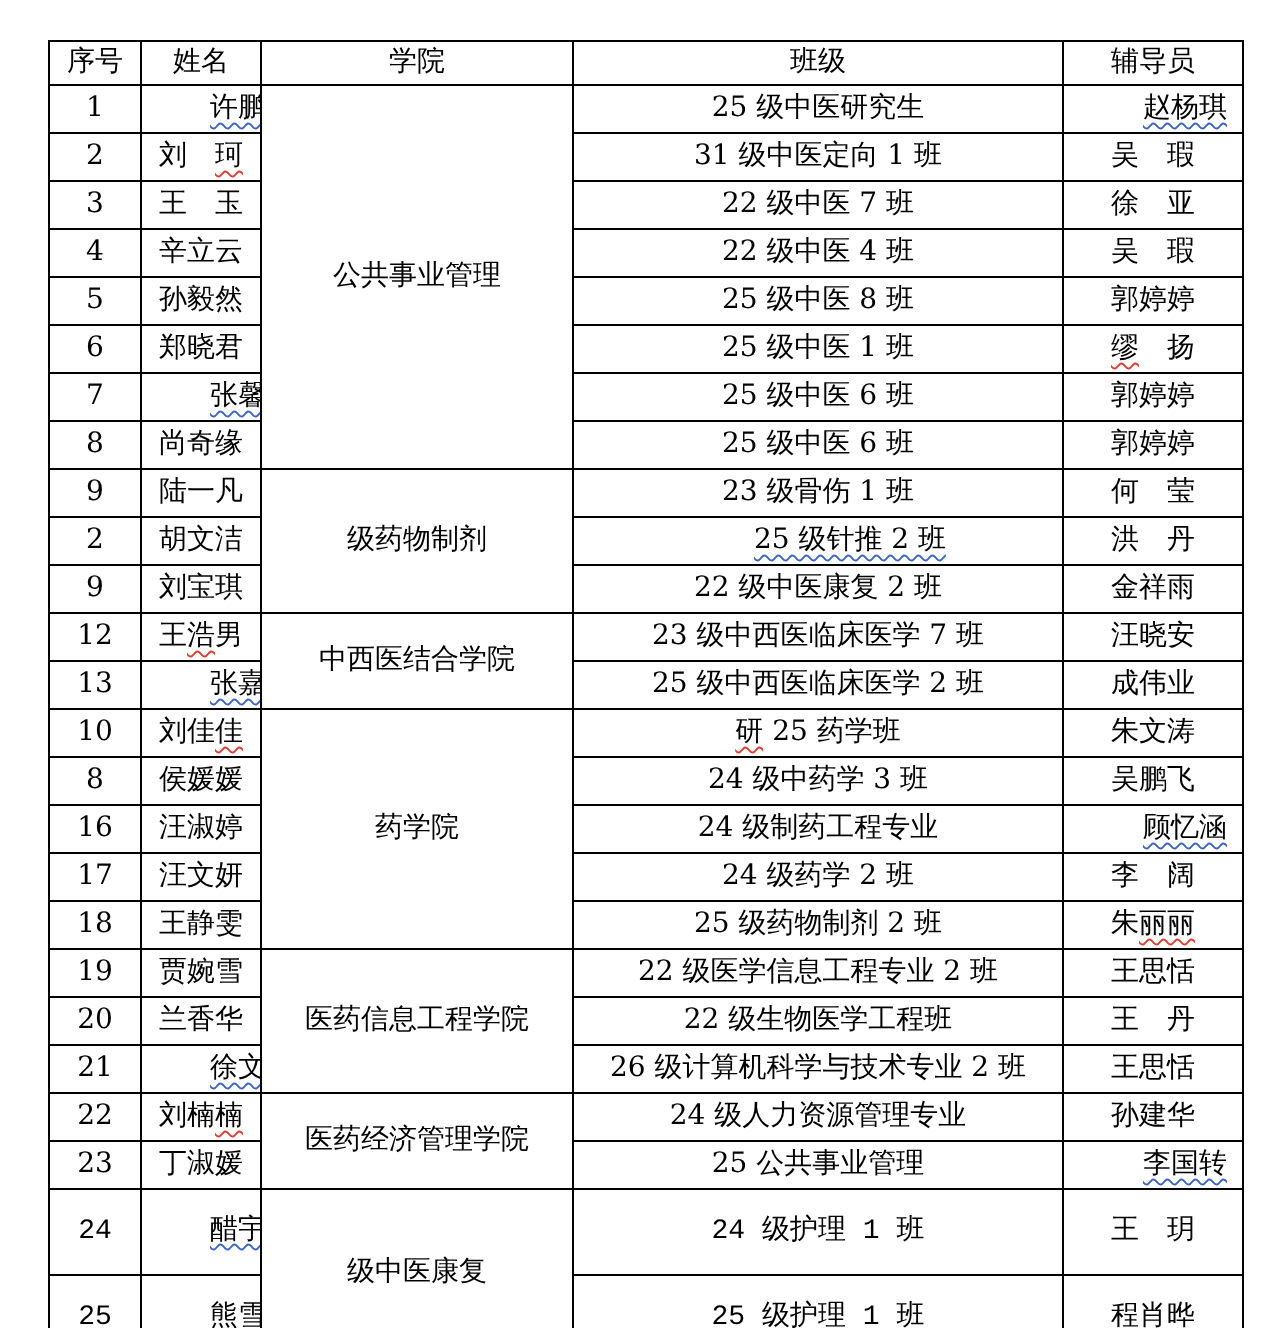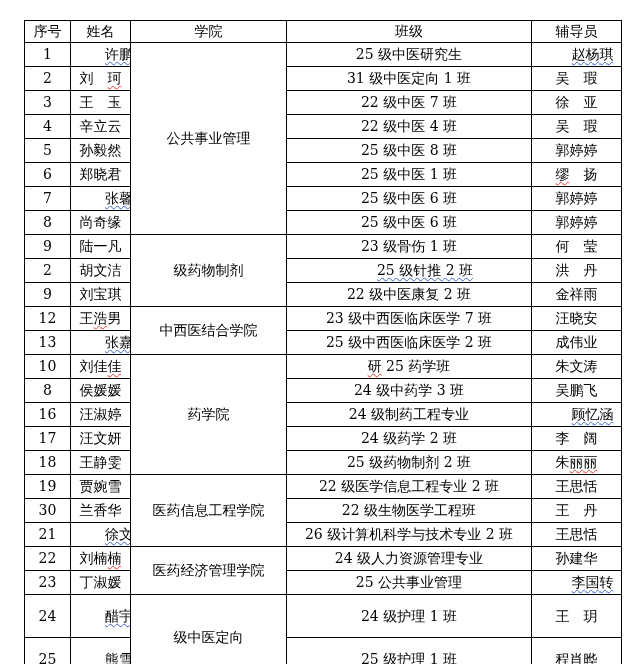--- a/index.html
+++ b/index.html
@@ -19,21 +19,21 @@
     font-weight:normal;
     text-align:center;
     vertical-align:middle;
     padding:0 2px;
     white-space:nowrap;
     overflow:hidden;
     height:23px;
     line-height:1.15;
   }
   table.roster thead th{height:21px;}
-  tr.tall td{height:42px;}
+  tr.tall td{height:42px;font-family:Liberation Mono, monospace;}
   .u-blue{
     text-decoration-line:underline;
     text-decoration-style:wavy;
     text-decoration-color:#3a64c8;
     text-decoration-thickness:1px;
     text-underline-offset:2px;
     margin-left:32px;
   }
   .u-red{
     text-decoration-line:underline;
@@ -178,21 +178,21 @@
           <td><span>朱</span><span class="u-red">丽丽</span></td>
         </tr>
         <tr>
           <td><span>19</span></td>
           <td><span>贾婉雪</span></td>
           <td rowspan="3"><span>医药信息工程学院</span></td>
           <td><span>22 级医学信息工程专业 2 班</span></td>
           <td><span>王思恬</span></td>
         </tr>
         <tr>
-          <td><span>30</span></td>
+          <td><span>20</span></td>
           <td><span>兰香华</span></td>
           <td><span>22 级生物医学工程班</span></td>
           <td><span>王　丹</span></td>
         </tr>
         <tr>
           <td><span>21</span></td>
           <td><span class="u-blue">徐文朵</span></td>
           <td><span>26 级计算机科学与技术专业 2 班</span></td>
           <td><span>王思恬</span></td>
         </tr>
@@ -205,21 +205,21 @@
         </tr>
         <tr>
           <td><span>23</span></td>
           <td><span>丁淑媛</span></td>
           <td><span>25 公共事业管理</span></td>
           <td><span class="u-blue">李国转</span></td>
         </tr>
         <tr class="tall">
           <td><span>24</span></td>
           <td><span class="u-blue">醋宇欣</span></td>
-          <td rowspan="2"><span>级中医定向</span></td>
+          <td rowspan="2"><span>级中医康复</span></td>
           <td><span>24 级护理 1 班</span></td>
           <td><span>王　玥</span></td>
         </tr>
         <tr class="tall">
           <td><span>25</span></td>
           <td><span class="u-blue">熊雪儿</span></td>
           <td><span>25 级护理 1 班</span></td>
           <td><span>程肖晔</span></td>
         </tr>
       </tbody>

